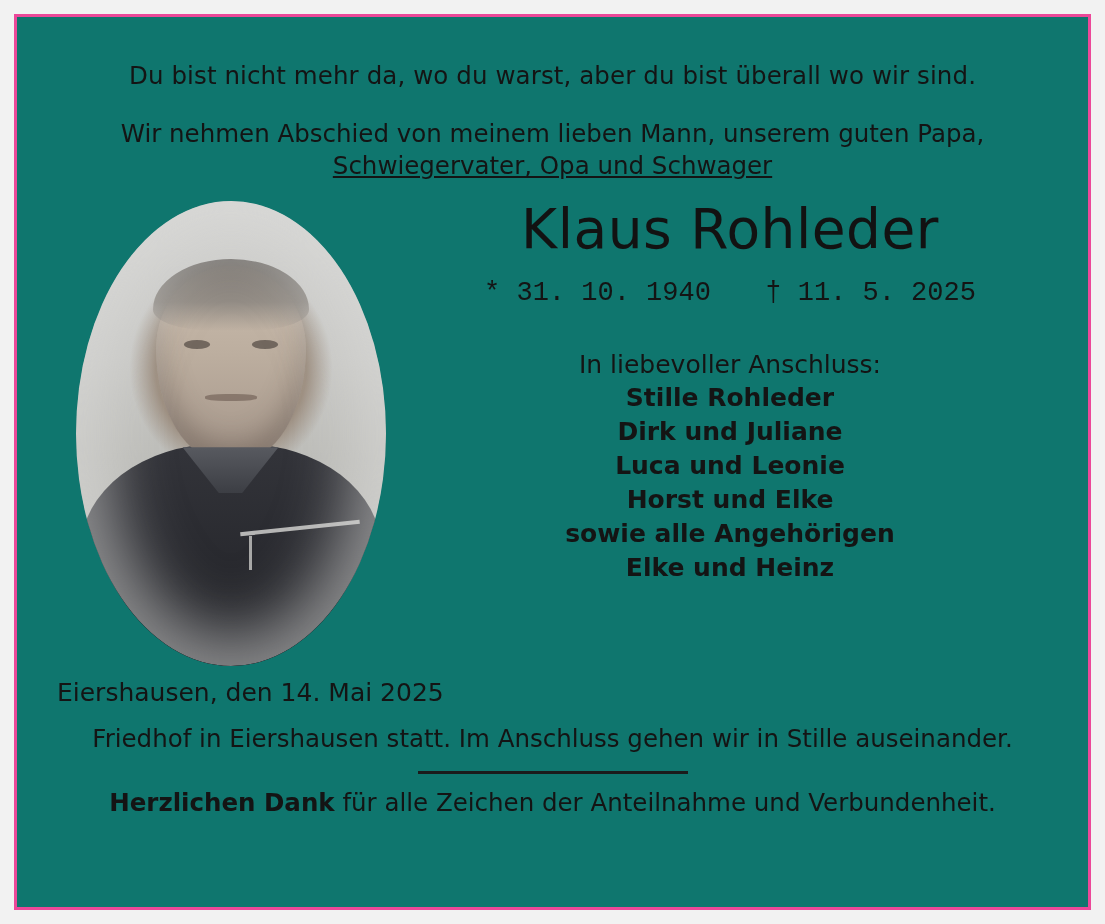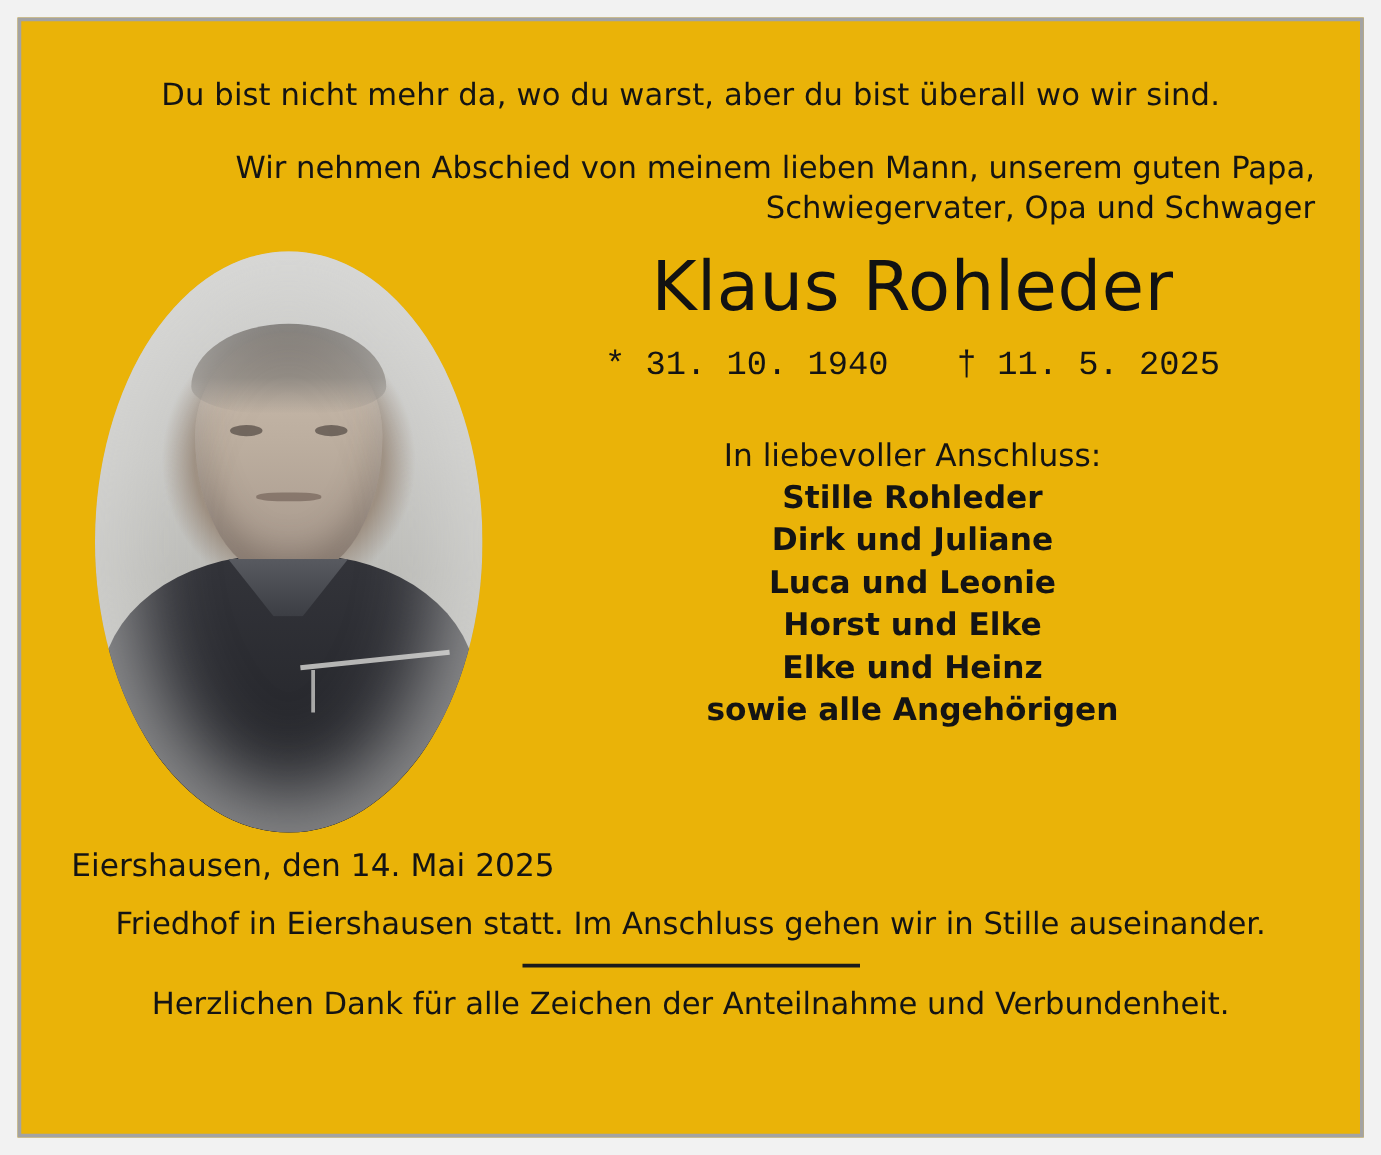--- a/index.html
+++ b/index.html
@@ -20,41 +20,42 @@
     height: 924px;
     background: #f2f2f2;
     box-sizing: border-box;
     padding: 14px;
   }
   .notice {
     position: relative;
     width: 100%;
     height: 100%;
     box-sizing: border-box;
-    border: 3px solid #a3a3a3;
-    background: #eab308;
+    border: 3px solid #ec4899;
+    background: #0f766e;
     padding: 28px 36px 20px 36px;
   }
   .verse {
     text-align: center;
     font-size: 24.5px;
     line-height: 1.35;
     color: #141414;
     letter-spacing: 0.1px;
     margin-top: 14px;
   }
   .farewell {
-    text-align: right;
+    text-align: center;
     font-size: 24.5px;
     line-height: 1.32;
     color: #141414;
     margin-top: 26px;
   }
   .farewell .line2 {
     display: block;
+    text-decoration: underline;
   }
   .body-area {
     display: flex;
     flex-direction: row;
     align-items: flex-start;
     margin-top: 8px;
   }
   .portrait-col {
     width: 355px;
     flex: 0 0 355px;
@@ -218,21 +219,21 @@
     background: #1b1b1b;
     margin: 16px auto 0 auto;
   }
   .thanks {
     margin-top: 14px;
     text-align: center;
     font-size: 24.5px;
     color: #141414;
   }
   .thanks b {
-    font-weight: 400;
+    font-weight: 700;
   }
 </style>
 </head>
 <body>
 
 <div class="page">
   <div class="notice">
 
     <div class="verse">Du bist nicht mehr da, wo du warst, aber du bist überall wo wir sind.</div>
 
@@ -266,22 +267,22 @@
           <span>† 11. 5. 2025</span>
         </div>
 
         <div class="memory-label">In liebevoller Anschluss:</div>
 
         <div class="survivors">
           <div>Stille Rohleder</div>
           <div>Dirk und Juliane</div>
           <div>Luca und Leonie</div>
           <div>Horst und Elke</div>
+          <div>sowie alle Angehörigen</div>
           <div>Elke und Heinz</div>
-          <div>sowie alle Angehörigen</div>
         </div>
       </div>
     </div>
 
     <div class="place-date">Eiershausen, den 14. Mai 2025</div>
 
     <div class="funeral">
       <div>Friedhof in Eiershausen statt. Im Anschluss gehen wir in Stille auseinander.</div>
     </div>
 

